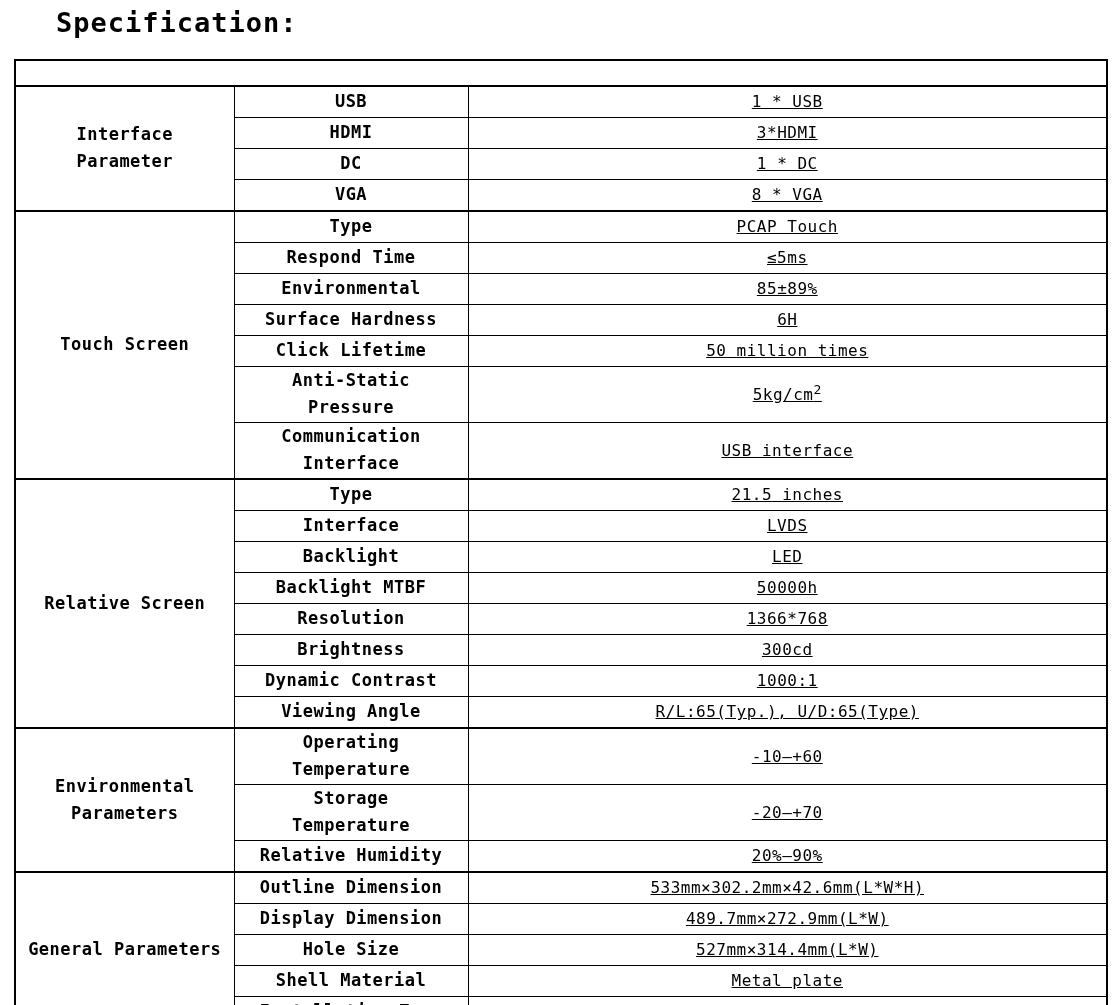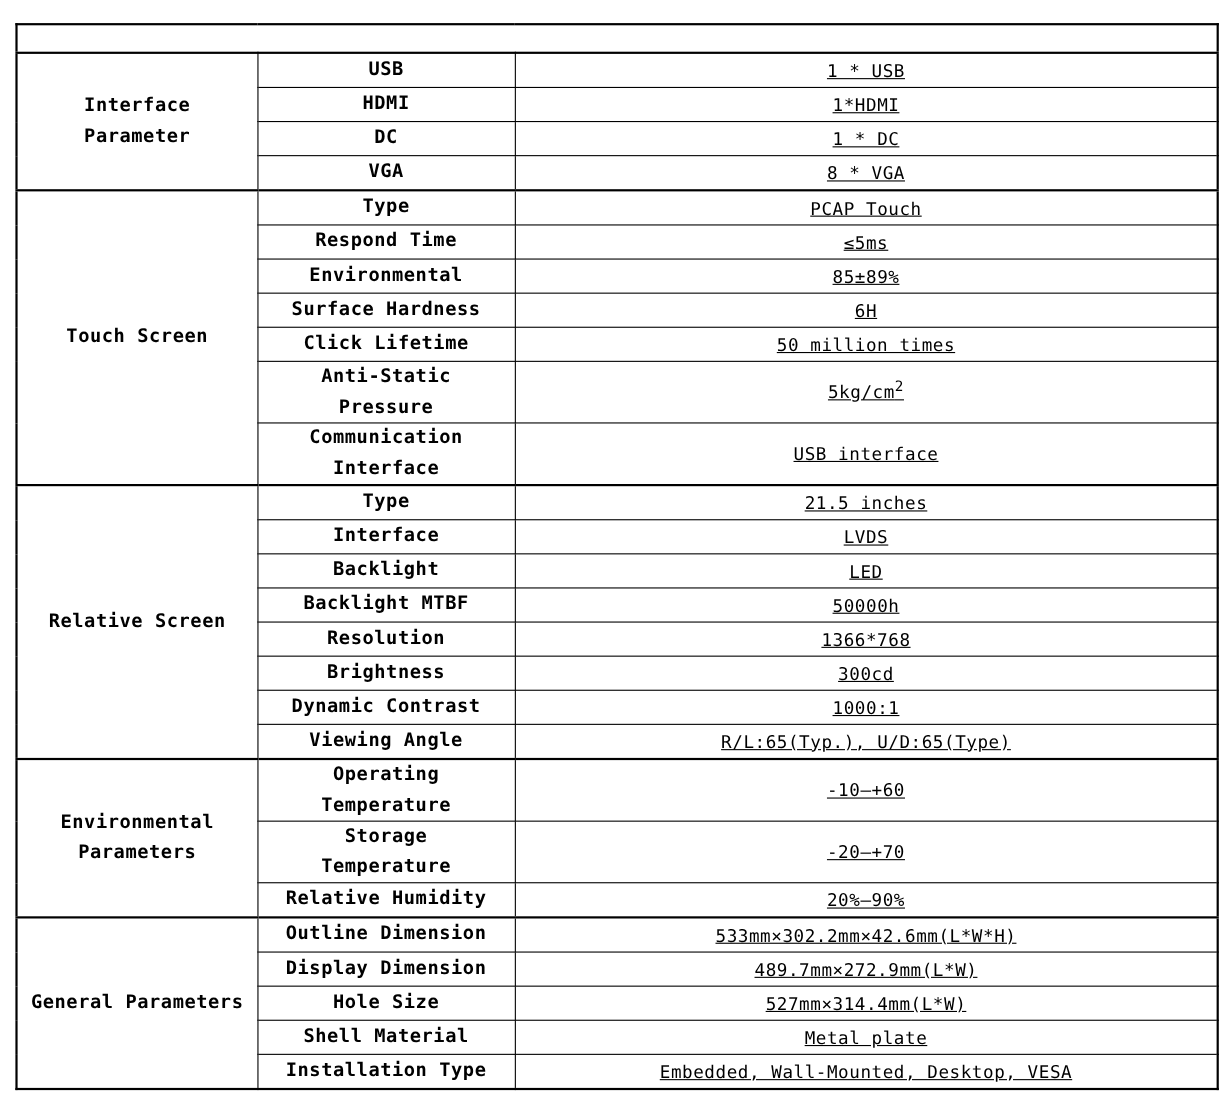--- a/index.html
+++ b/index.html
@@ -67,39 +67,40 @@
   }
   td.value sup {
     font-size: 13px;
     line-height: 0;
   }
 </style>
 </head>
 <body>
 
 <div class="page">
+  <h1 class="title">Specification:</h1>
   <table class="spec">
     <colgroup>
       <col style="width:219px">
       <col style="width:234px">
       <col style="width:639px">
     </colgroup>
     <tbody>
         <tr class="header-row">
           <td class="header-cell" colspan="3"></td>
         </tr>
         <tr class="single section-start">
           <td class="category" rowspan="4">Interface
 Parameter</td>
           <td class="param">USB</td>
           <td class="value">1 * USB</td>
         </tr>
         <tr class="single">
           <td class="param">HDMI</td>
-          <td class="value">1*HDMI</td>
+          <td class="value">3*HDMI</td>
         </tr>
         <tr class="single">
           <td class="param">DC</td>
           <td class="value">1 * DC</td>
         </tr>
         <tr class="single">
           <td class="param">VGA</td>
           <td class="value">8 * VGA</td>
         </tr>
         <tr class="single section-start">

